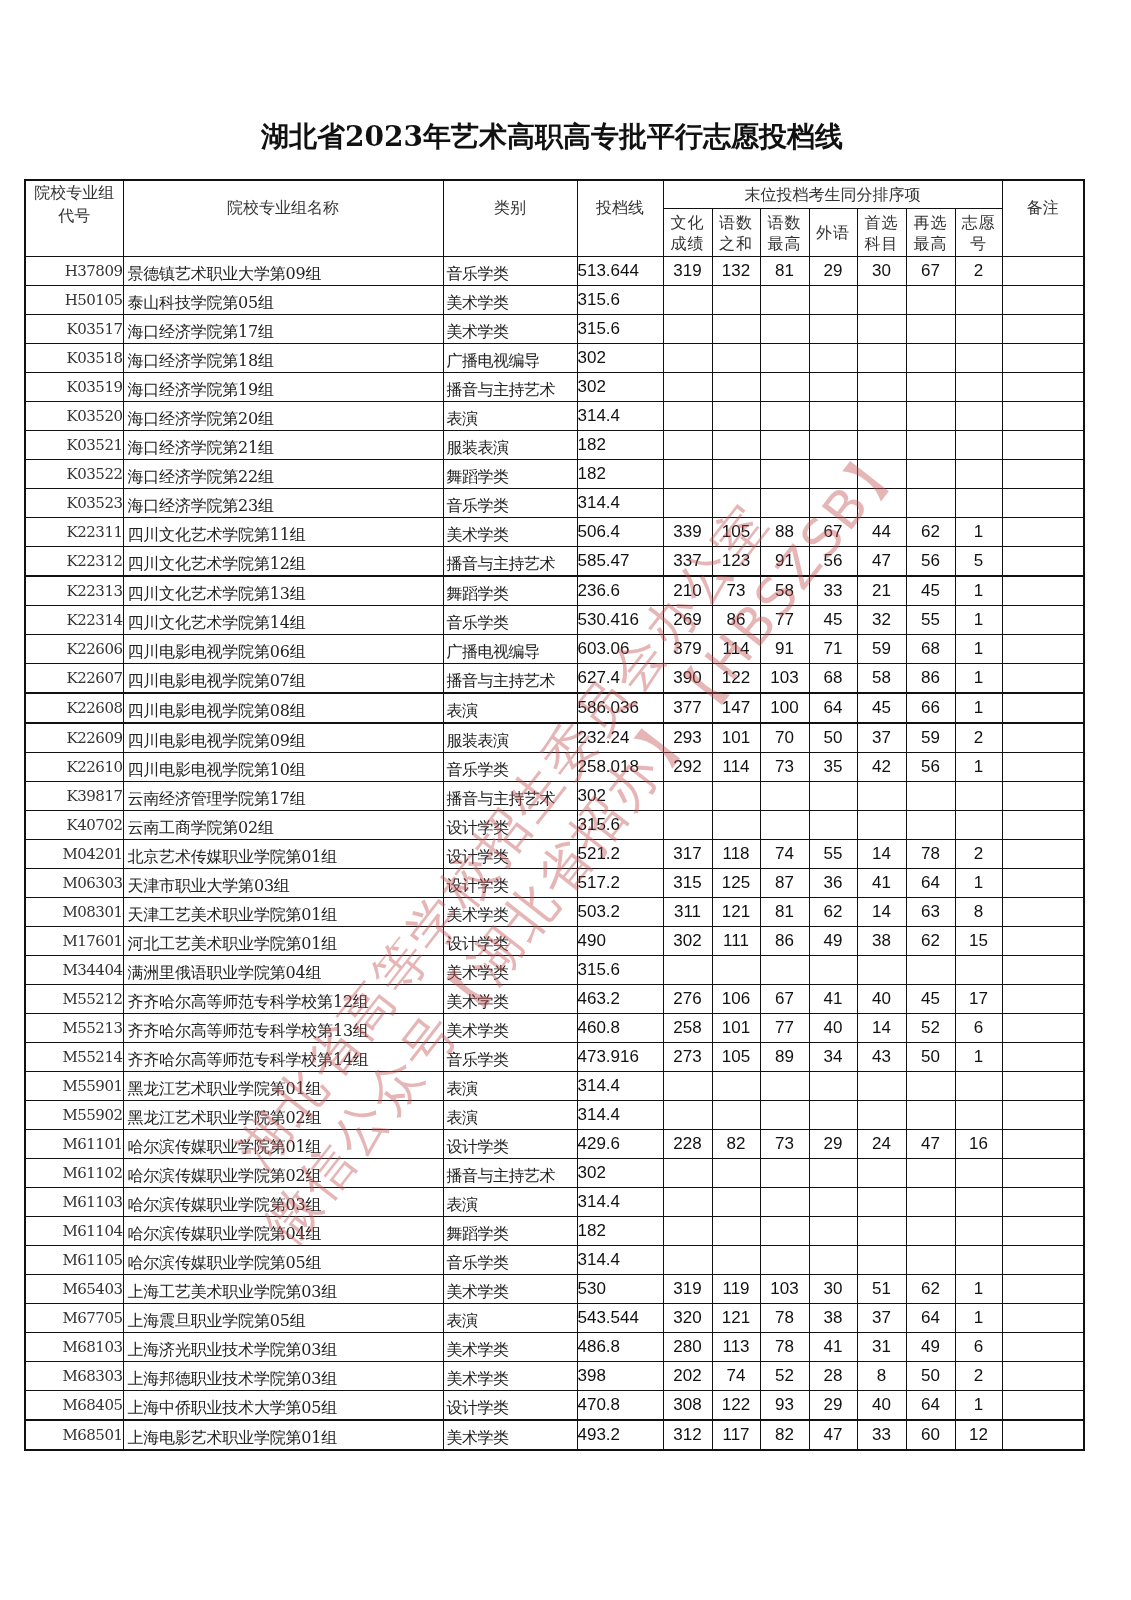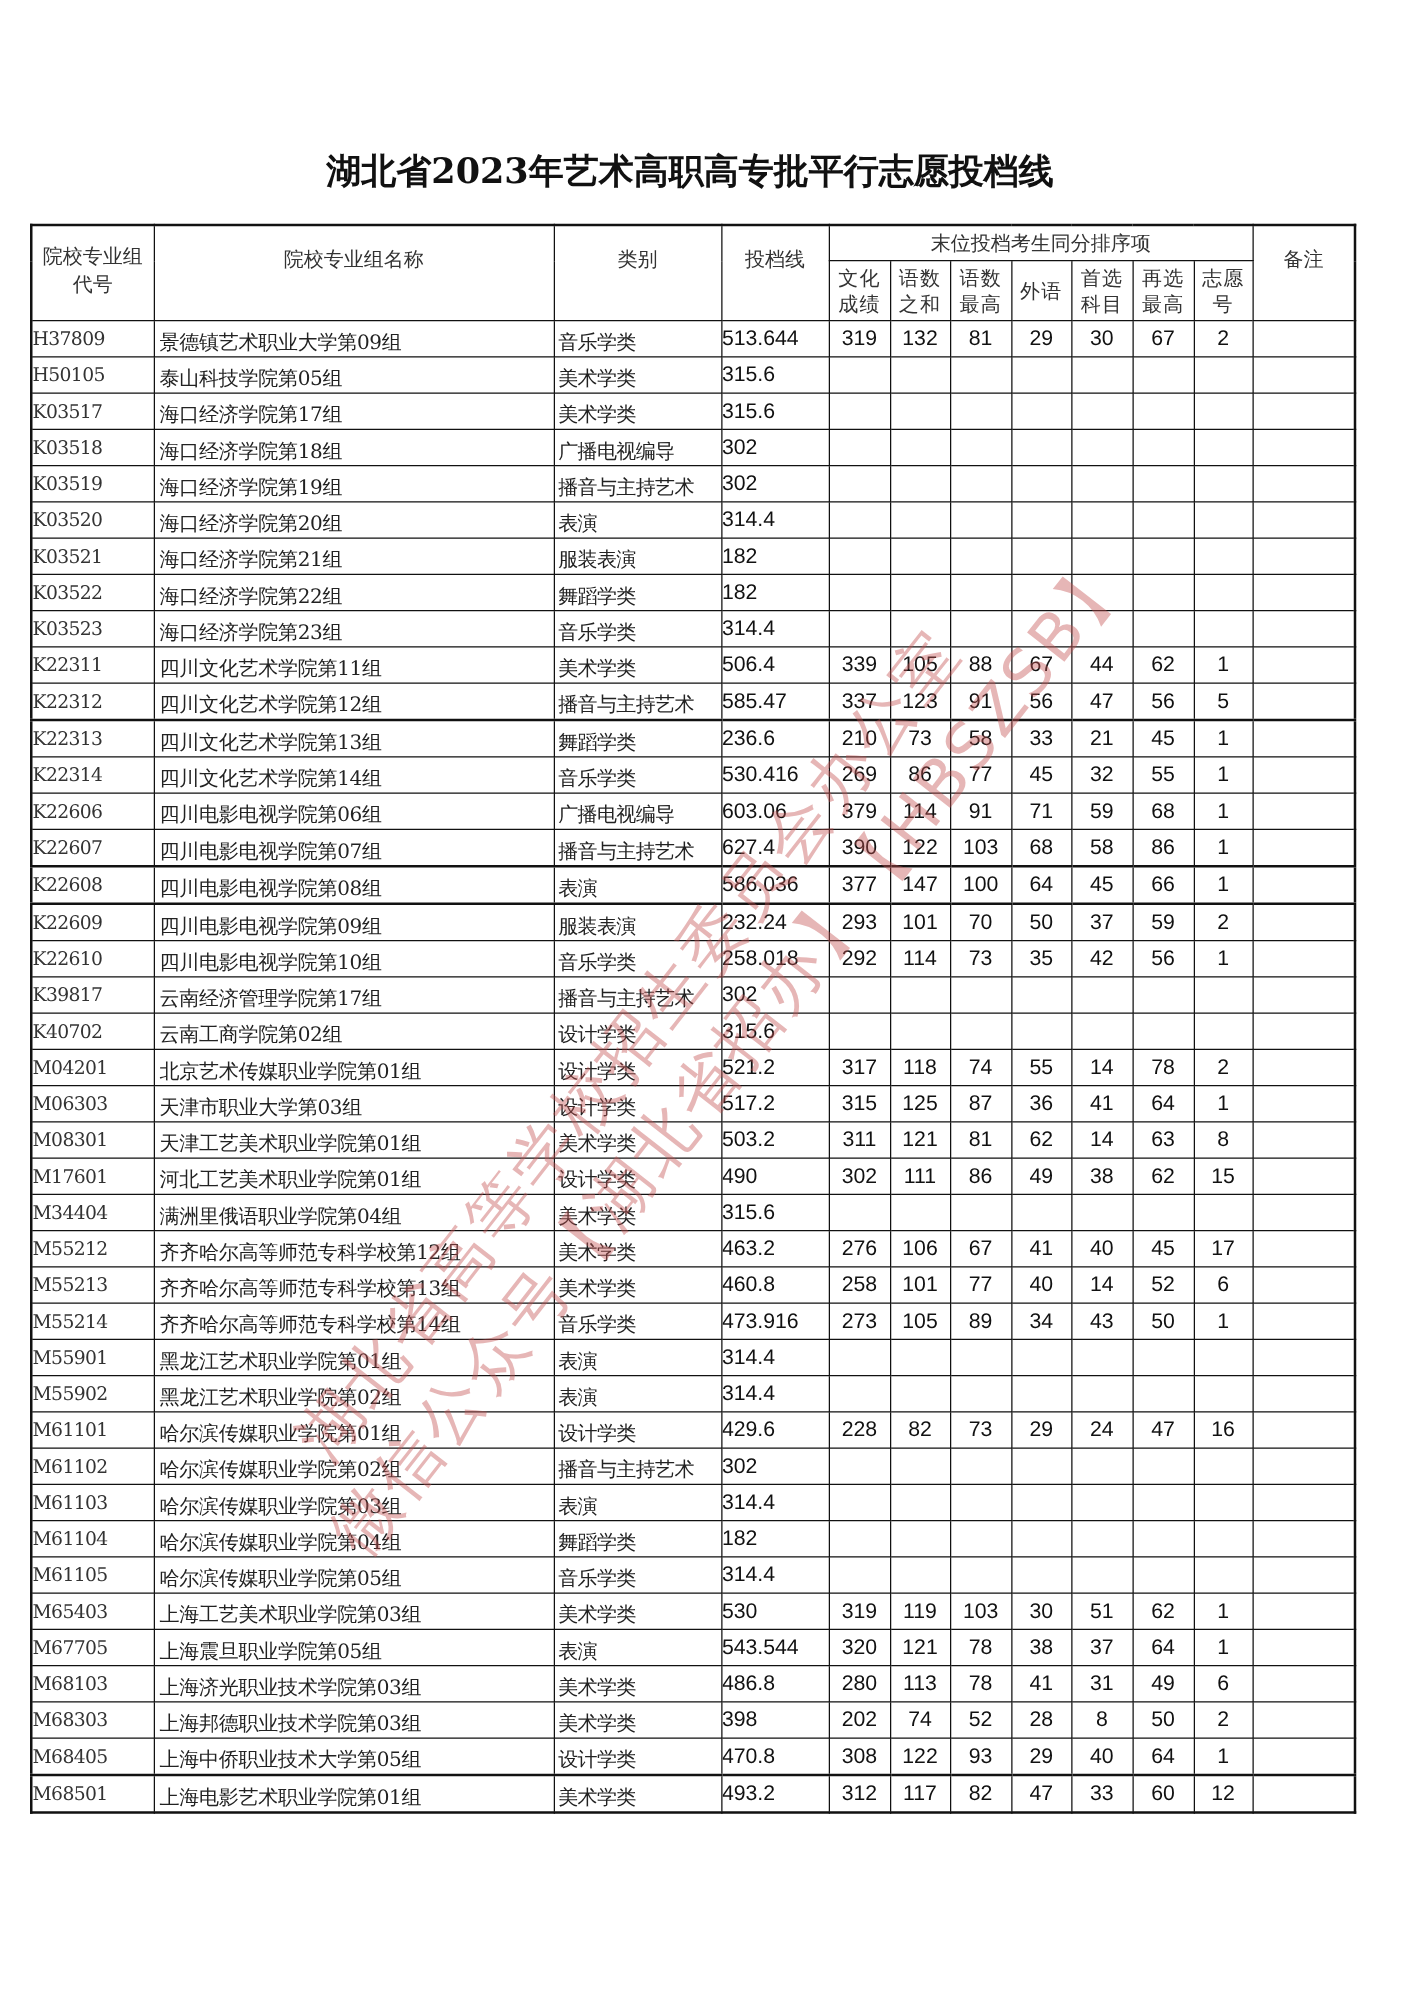--- a/index.html
+++ b/index.html
@@ -57,33 +57,32 @@
     .score-table th.sub-head {
       height: 47px;
       letter-spacing: 1px;
     }
     .score-table th.big-head {
       vertical-align: top;
       padding-top: 16px;
     }
     .score-table th.code-head {
       vertical-align: top;
-      padding-top: 12px;
       white-space: normal;
       line-height: 23px;
     }
     .score-table td {
       height: 28px;
       font-size: 16px;
       vertical-align: bottom;
     }
     .score-table td.code {
       font-family: "DejaVu Serif", "Liberation Serif", serif;
       font-size: 15px;
-      text-align: left;
+      text-align: right;
       color: #333;
       vertical-align: middle;
       letter-spacing: -0.5px;
     }
     .score-table td.name, .score-table td.cat {
       font-family: "DejaVu Serif", "Liberation Serif", serif;
       font-size: 16px;
       color: #222;
       padding-left: 4px;
       text-align: left;

